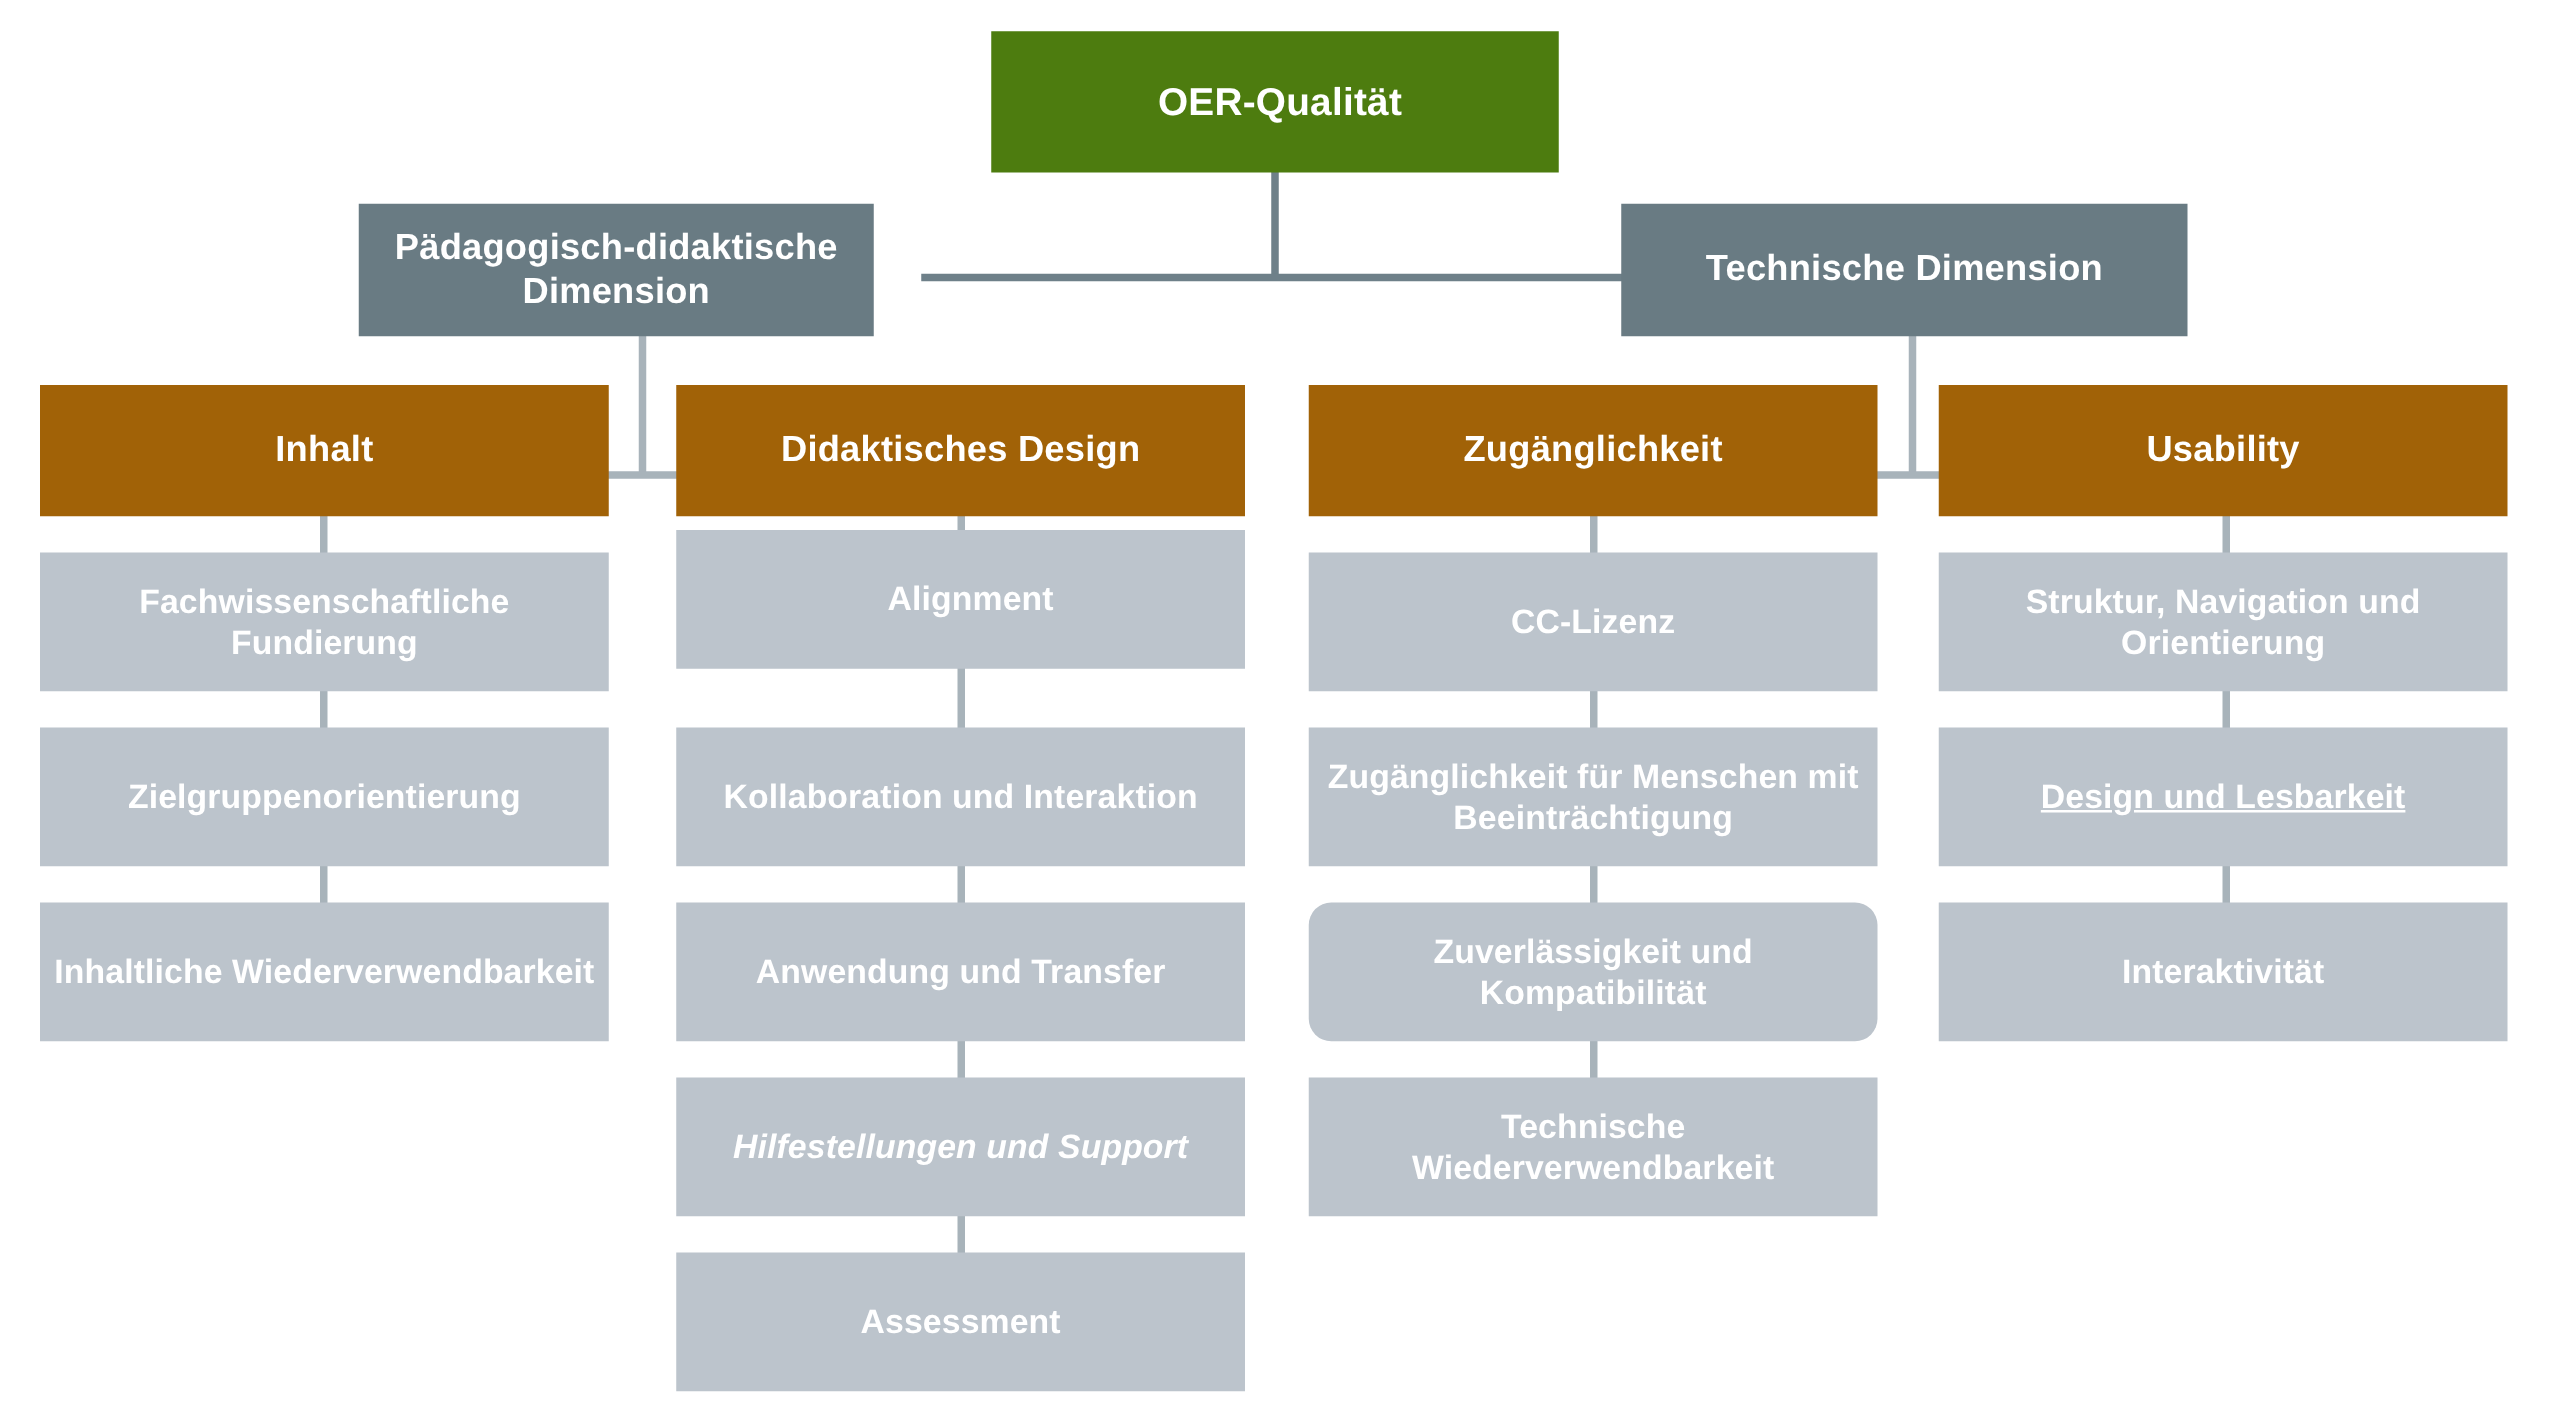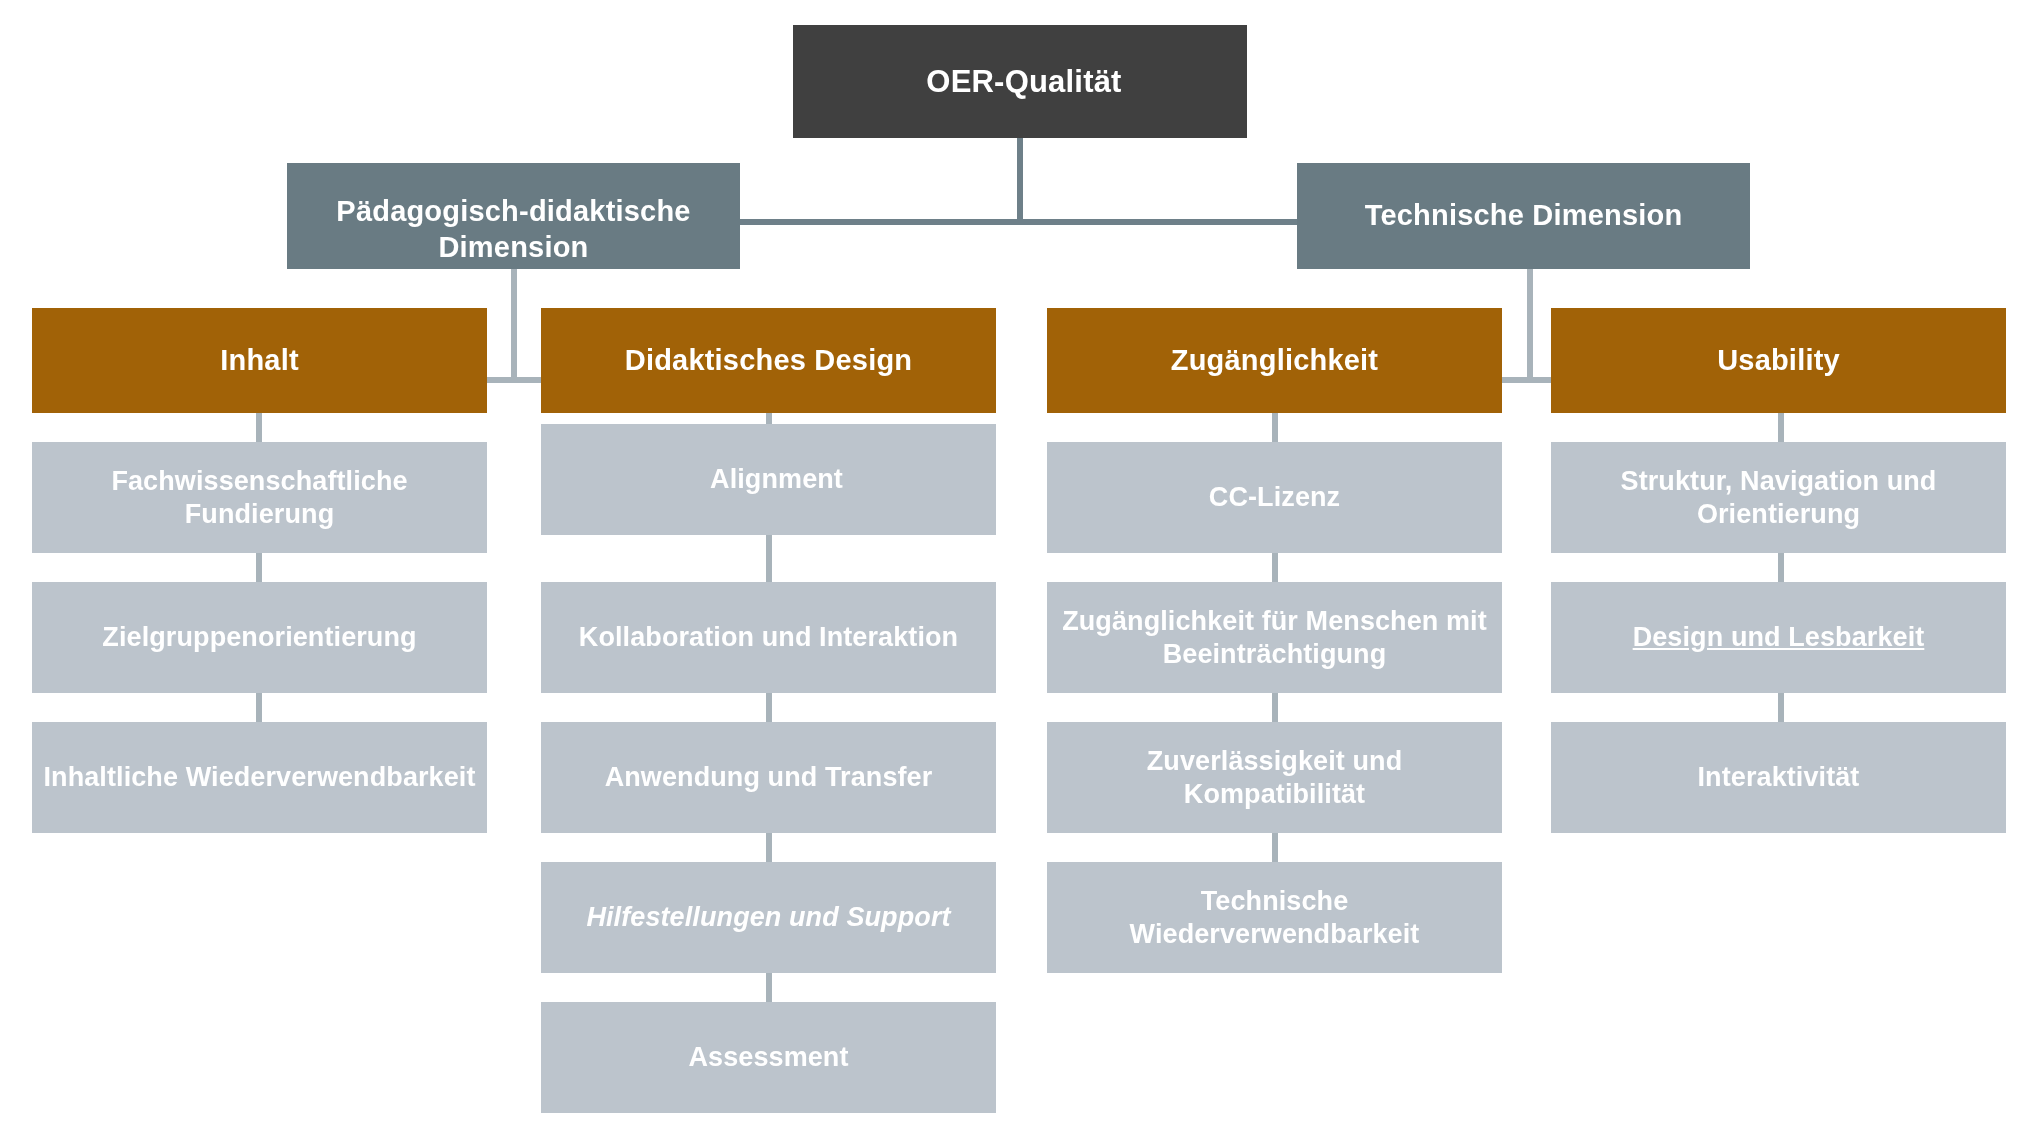--- a/index.html
+++ b/index.html
@@ -26,21 +26,21 @@
     justify-content: center;
     text-align: center;
     color: #ffffff;
     font-weight: bold;
     line-height: 1.22;
     box-sizing: border-box;
     padding: 4px 10px;
     z-index: 3;
   }
   .lvl-root {
-    background: #404040;
+    background: #4d7c0f;
     font-size: 31px;
     letter-spacing: 0.2px;
     padding-left: 18px;
   }
   .lvl-dim {
     background: #697B83;
     font-size: 29px;
     letter-spacing: 0.2px;
   }
   .lvl-cat {
@@ -84,21 +84,21 @@
   <div class="conn" style="left:766px; top:410px; width:6px; height:595px;"></div>
 
   <div class="conn" style="left:1272px; top:410px; width:6px; height:455px;"></div>
 
   <div class="conn" style="left:1778px; top:410px; width:6px; height:315px;"></div>
 
   <div class="node lvl-root" style="left:793px; top:25px; width:454px; height:113px;">
     <span>OER-Qualität</span>
   </div>
 
-  <div class="node lvl-dim" style="left:287px; top:163px; width:453px; height:106px;align-items:flex-end;">
+  <div class="node lvl-dim" style="left:287px; top:163px; width:412px; height:106px;">
     <span>Pädagogisch-didaktische Dimension</span>
   </div>
 
   <div class="node lvl-dim" style="left:1297px; top:163px; width:453px; height:106px;">
     <span>Technische Dimension</span>
   </div>
 
   <div class="node lvl-cat" style="left:32px; top:308px; width:455px; height:105px;">
     <span>Inhalt</span>
   </div>
@@ -140,21 +140,21 @@
   <div class="node lvl-leaf" style="left:541px; top:1002px; width:455px; height:111px;">
     <span>Assessment</span>
   </div>
 
   <div class="node lvl-leaf" style="left:1047px; top:442px; width:455px; height:111px;">
     <span>CC-Lizenz</span>
   </div>
   <div class="node lvl-leaf" style="left:1047px; top:582px; width:455px; height:111px;">
     <span>Zugänglichkeit für Menschen mit Beeinträchtigung</span>
   </div>
-  <div class="node lvl-leaf" style="left:1047px; top:722px; width:455px; height:111px;">
+  <div class="node lvl-leaf" style="left:1047px; top:722px; width:455px; height:111px;border-radius:18px;">
     <span>Zuverlässigkeit und Kompatibilität</span>
   </div>
   <div class="node lvl-leaf" style="left:1047px; top:862px; width:455px; height:111px;">
     <span>Technische Wiederverwendbarkeit</span>
   </div>
 
   <div class="node lvl-leaf" style="left:1551px; top:442px; width:455px; height:111px;">
     <span>Struktur, Navigation und Orientierung</span>
   </div>
   <div class="node lvl-leaf" style="left:1551px; top:582px; width:455px; height:111px;text-decoration:underline;">

